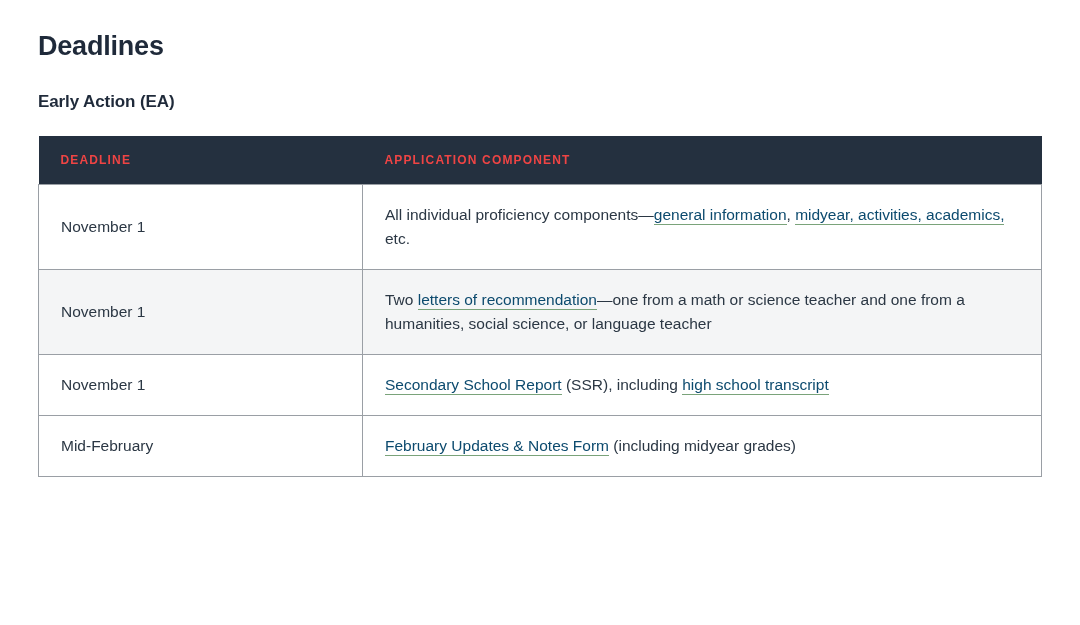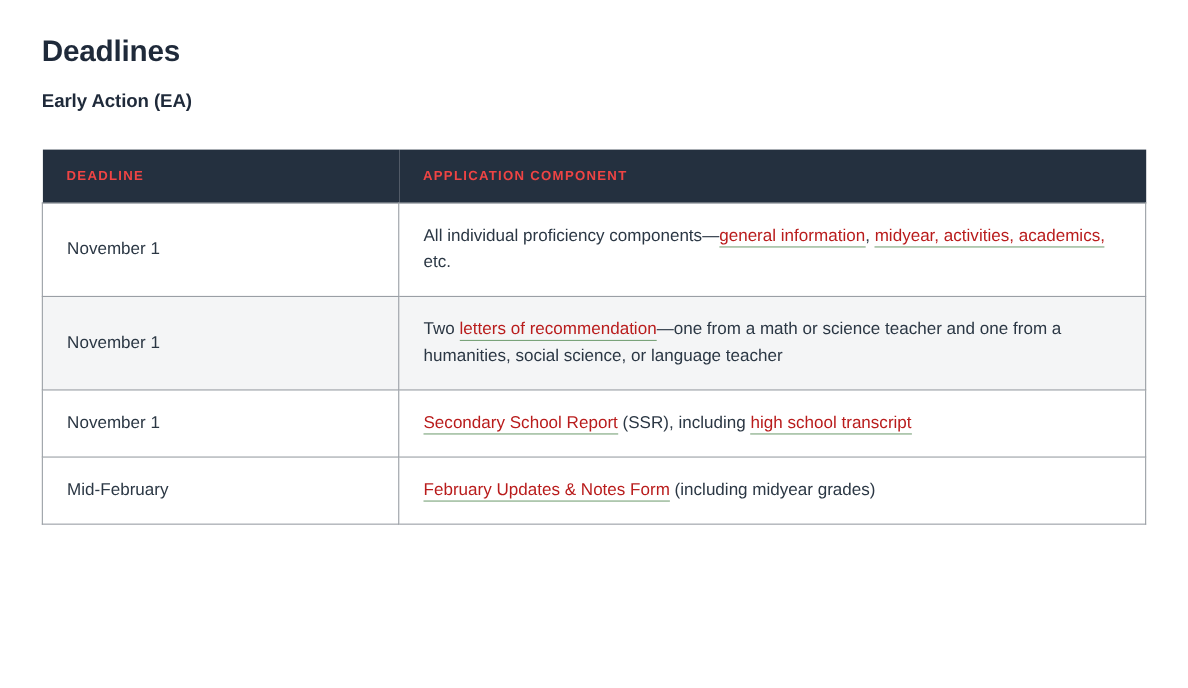--- a/index.html
+++ b/index.html
@@ -32,21 +32,21 @@
     font-weight: bold;
     letter-spacing: -0.2px;
     color: #1f2a3a;
     margin: 0;
     line-height: 1.2;
   }
 
   .section-subtitle {
     position: absolute;
     left: 38px;
-    top: 82px;
+    top: 92px;
     font-size: 17px;
     font-weight: bold;
     letter-spacing: -0.1px;
     color: #1f2a3a;
     margin: 0;
     line-height: 1.2;
   }
 
   .table-wrap {
     position: absolute;
@@ -97,21 +97,21 @@
   table.deadlines tbody tr.plain td {
     background: #ffffff;
   }
 
   td.cell-deadline {
     white-space: nowrap;
   }
 
   td.cell-component a,
   td.cell-component .lnk {
-    color: #b91c1c;
+    color: #0c4a6e;
     text-decoration: none;
     border-bottom: 1.4px solid #7aa37a;
     padding-bottom: 1px;
     cursor: pointer;
   }
 </style>
 </head>
 <body>
 
 <div class="page">

